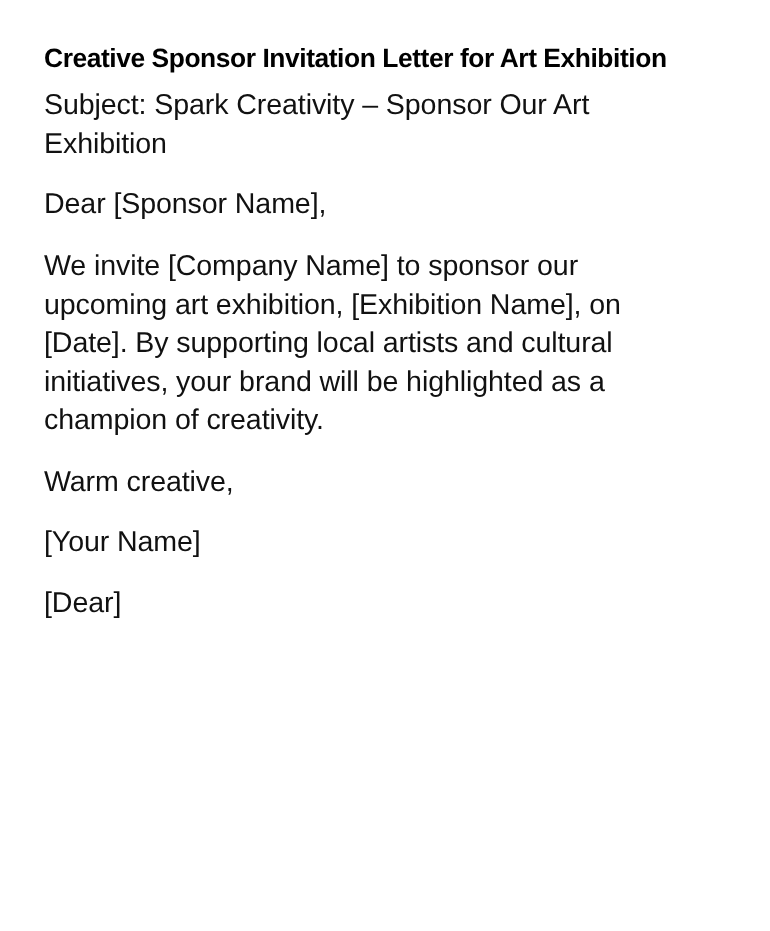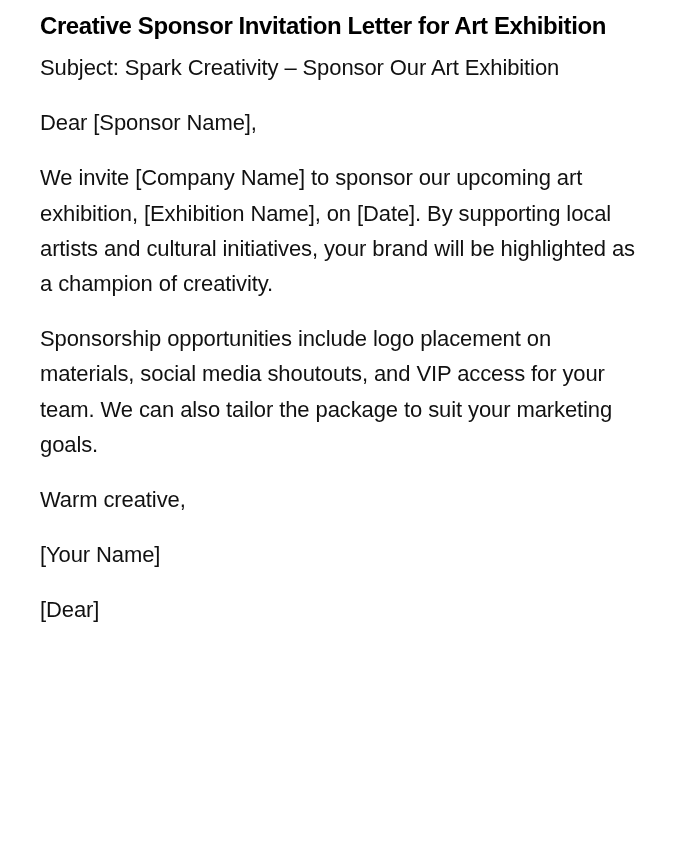--- a/index.html
+++ b/index.html
@@ -9,47 +9,46 @@
   }
   body {
     width: 700px;
     height: 846px;
     overflow: hidden;
     font-family: "Liberation Sans", "DejaVu Sans", sans-serif;
     color: #111111;
   }
   .page {
     position: relative;
-    padding: 4px 40px 0 40px;
+    padding: 32px 40px 0 40px;
     width: 600px;
   }
   .doc-title {
     font-family: "Liberation Sans", sans-serif;
     font-weight: bold;
     font-size: 24px;
     line-height: 44px;
     margin: 0 0 2px 0;
     letter-spacing: -0.4px;
     color: #000000;
   }
   .para {
-    font-size: 22px;
+    font-size: 26px;
     line-height: 35.2px;
     margin: 0 0 20px 0;
     letter-spacing: -0.1px;
   }
   .para.subject {
     margin-bottom: 20px;
   }
 </style>
 </head>
 <body>
 
 <div class="page">
   <h1 class="doc-title">Creative Sponsor Invitation Letter for Art Exhibition</h1>
   <p class="para subject">Subject: Spark Creativity – Sponsor Our Art Exhibition</p>
   <p class="para">Dear [Sponsor Name],</p>
   <p class="para">We invite [Company Name] to sponsor our upcoming art exhibition, [Exhibition Name], on [Date]. By supporting local artists and cultural initiatives, your brand will be highlighted as a champion of creativity.</p>
-  <p class="para">Sponsorship opportunities include logo placement on materials, social media shoutouts, and VIP access for your team. We can also tailor the package to suit your marketing goals.</p>
   <p class="para">Warm creative,</p>
   <p class="para">[Your Name]</p>
   <p class="para">[Dear]</p>
 </div>
 
 </body></html>

